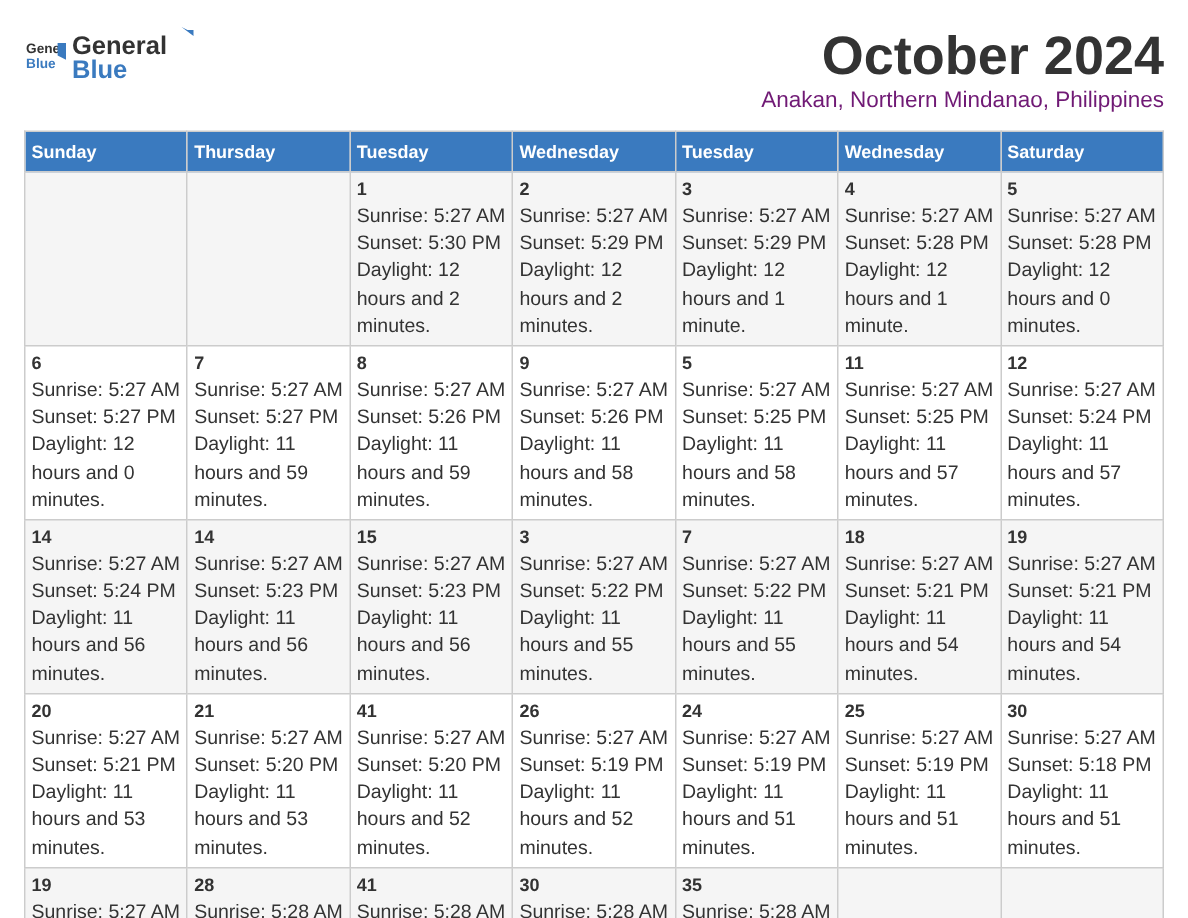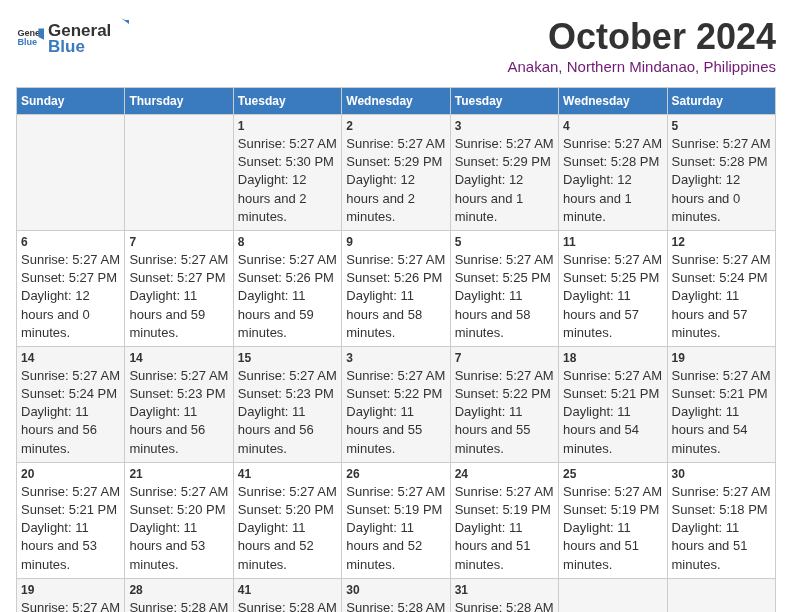--- a/index.html
+++ b/index.html
@@ -301,21 +301,21 @@
 Sunset: 5:17 PM
 Daylight: 11 hours and 49 minutes.</div>
         </td>
         <td>
           <span class="day-number">30</span>
           <div class="cell-content" style="white-space: pre-line;">Sunrise: 5:28 AM
 Sunset: 5:17 PM
 Daylight: 11 hours and 49 minutes.</div>
         </td>
         <td>
-          <span class="day-number">31</span>
+          <span class="day-number">35</span>
           <div class="cell-content" style="white-space: pre-line;">Sunrise: 5:28 AM
 Sunset: 5:17 PM
 Daylight: 11 hours and 48 minutes.</div>
         </td>
         <td></td>
         <td></td>
       </tr>
     </tbody>
 </table>
 

